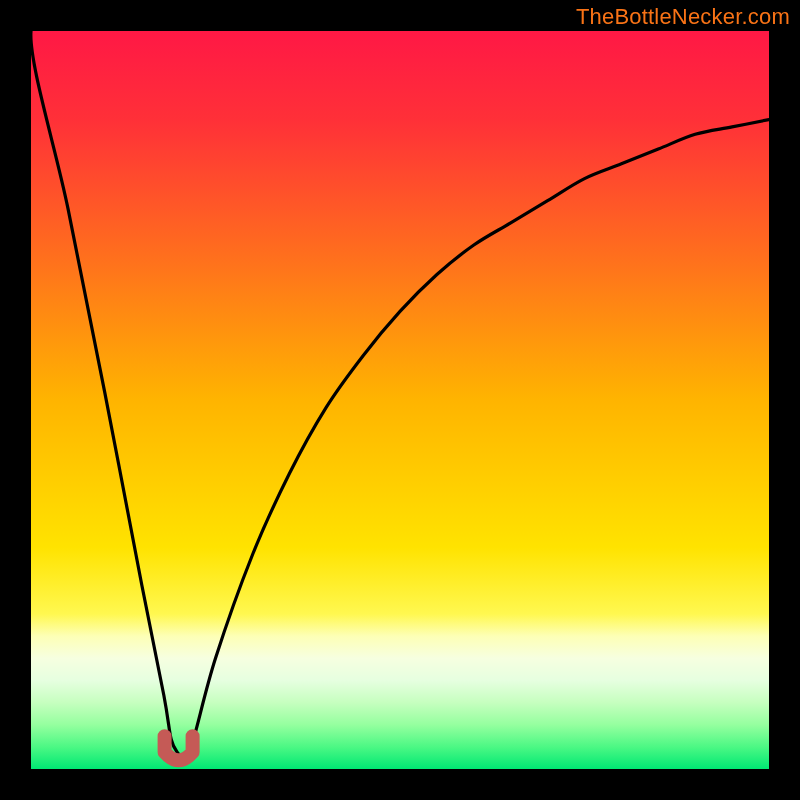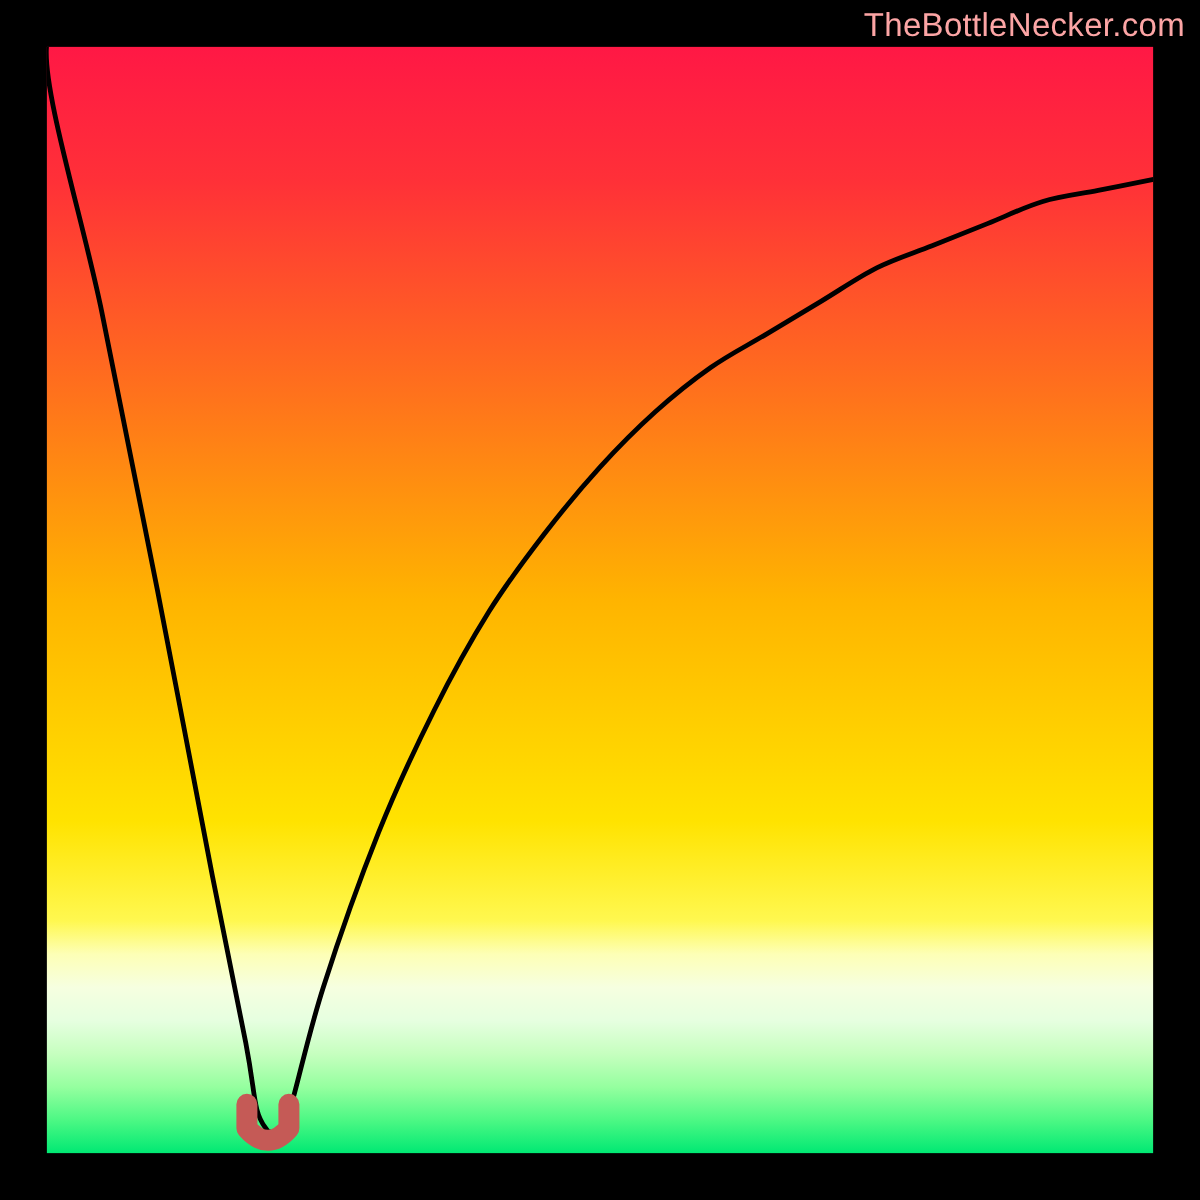--- a/index.html
+++ b/index.html
@@ -32,21 +32,21 @@
     inset: 0;
   }
   .curve-svg {
     position: absolute;
     inset: 0;
   }
   .watermark {
     position: absolute;
     top: 4px;
     right: 10px;
-    color: #fca5a5;
+    color: #f97316;
     font-size: 22px;
     font-weight: 500;
     letter-spacing: 0.2px;
     user-select: none;
   }
 </style>
 </head>
 <body>
 
 <div class="frame">

